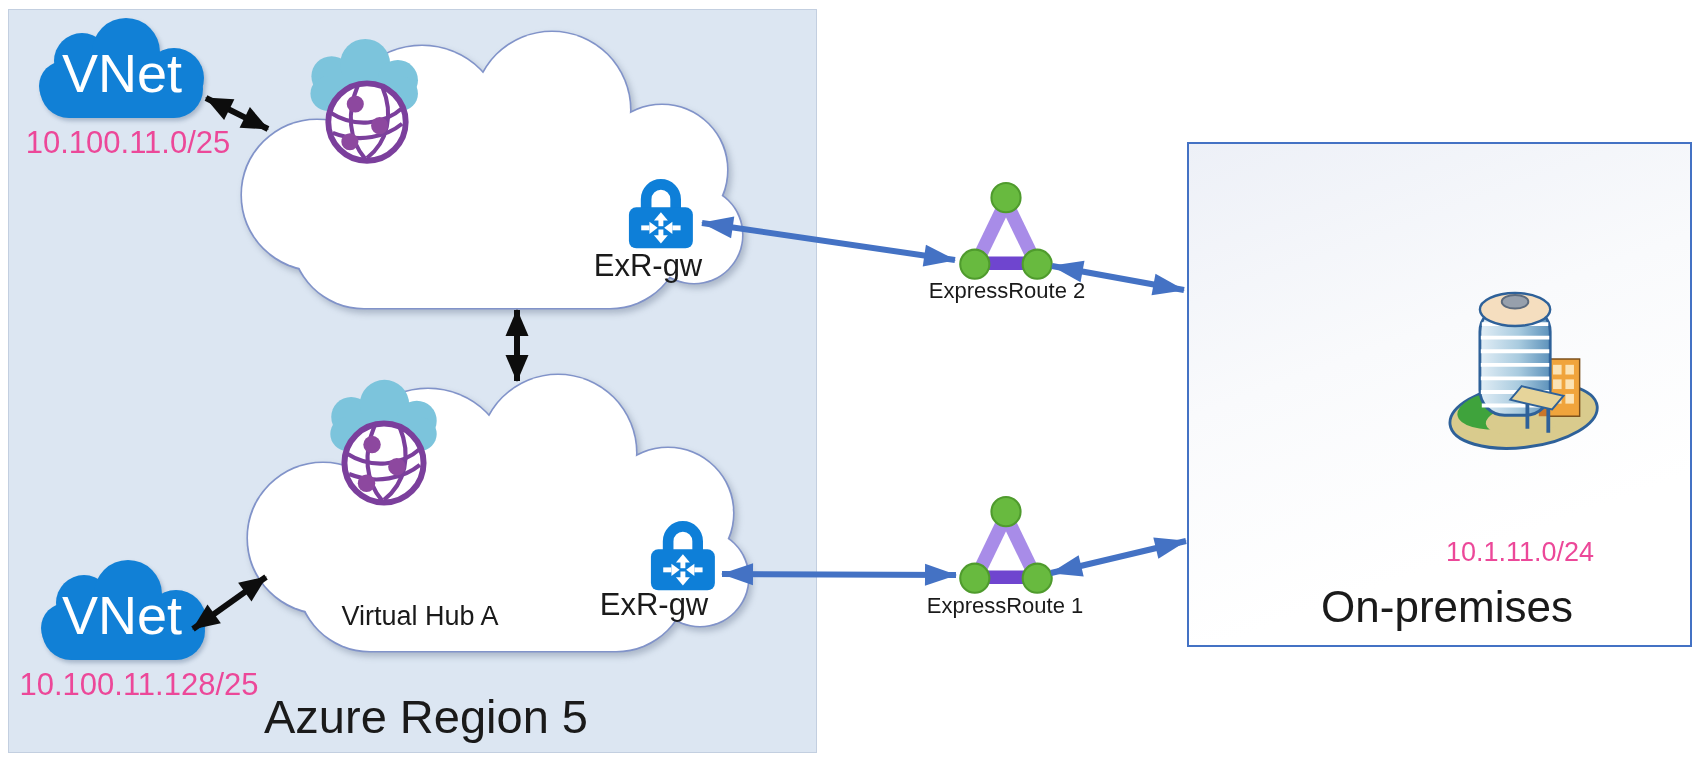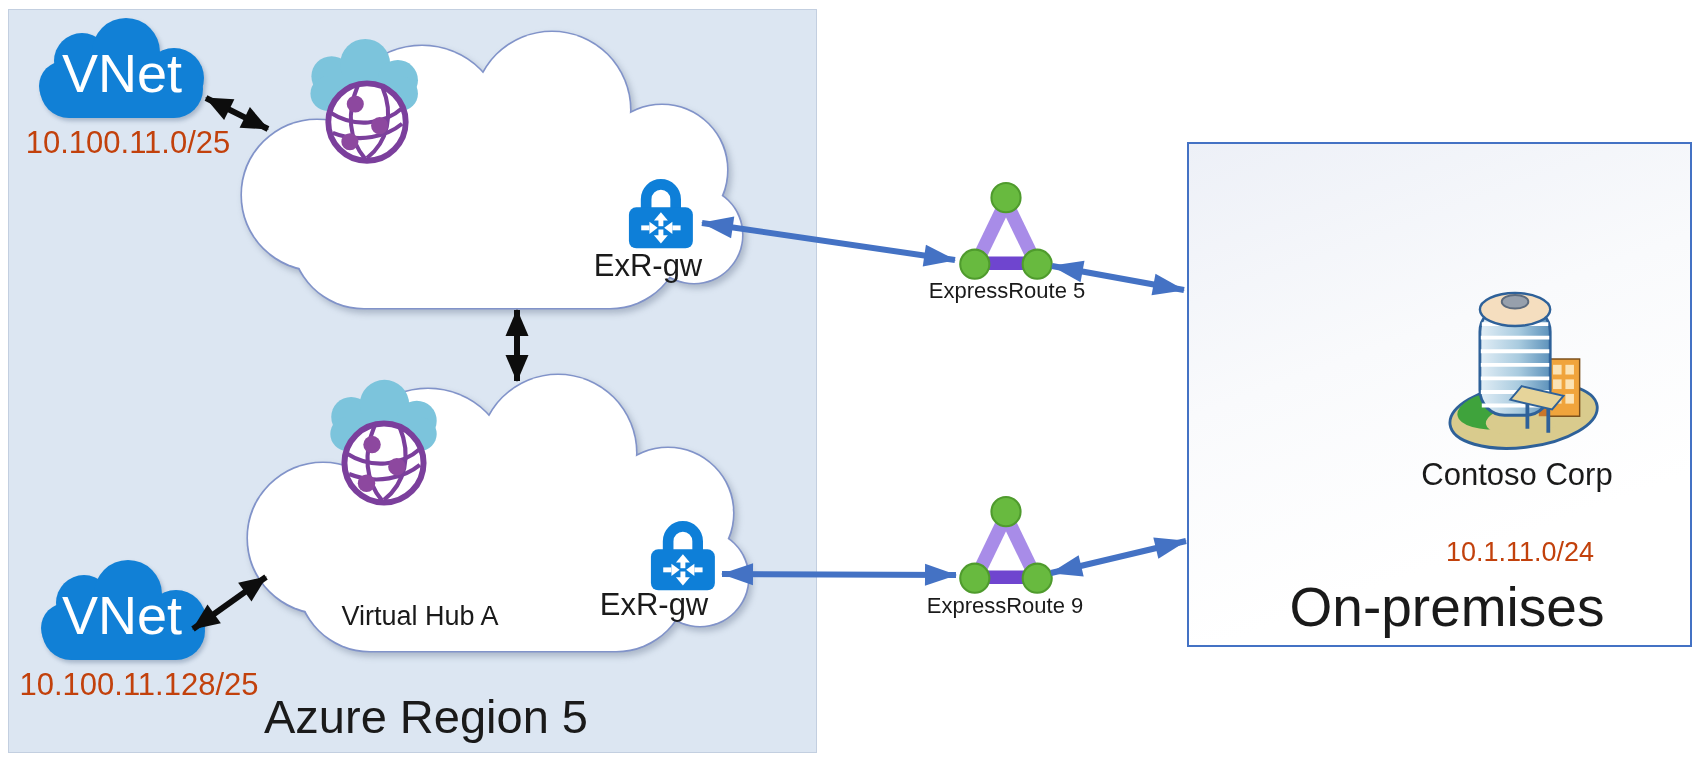--- a/index.html
+++ b/index.html
@@ -6,21 +6,21 @@
   .canvas{position:relative;width:1693px;height:766px;background:#fff;overflow:hidden;
           font-family:Liberation Sans, sans-serif;}
   .region-box{position:absolute;left:8px;top:9px;width:809px;height:744px;
               background:#dce6f2;border:1.5px solid #c3cfe0;box-sizing:border-box;}
   .onprem-box{position:absolute;left:1187px;top:142px;width:505px;height:505px;
               border:2.5px solid #4472c4;box-sizing:border-box;
               background:linear-gradient(160deg,#edf0f7 0%,#f9fafc 40%,#ffffff 75%);}
   svg.scene{position:absolute;left:0;top:0;}
   .lbl{position:absolute;transform:translate(-50%,-50%);white-space:nowrap;
        color:#1a1a1a;line-height:1;}
-  .blue-txt{color:#c2410c;}
+  .blue-txt{color:#ec4899;}
   .white-txt{color:#ffffff;}
   .hubshadow{filter:drop-shadow(3px 4px 3px rgba(100,115,140,0.40));}
   .vnetshadow{filter:drop-shadow(2px 3px 2px rgba(70,95,130,0.35));}
 </style>
 </head>
 <body>
 
 <div class="canvas">
 
   <div class="region-box"></div>
@@ -183,29 +183,28 @@
       <line x1="193" y1="629" x2="266" y2="577" marker-start="url(#ak-s)" marker-end="url(#ak-e)"></line>
       <line x1="517" y1="310" x2="517" y2="381" marker-start="url(#ak-s)" marker-end="url(#ak-e)"></line>
     </g>
   </svg>
 
   <div class="lbl white-txt" style="left:122px;top:73px;font-size:54px;">VNet</div>
   <div class="lbl blue-txt" style="left:128px;top:142px;font-size:31px;">10.100.11.0/25</div>
 
   <div class="lbl" style="left:648px;top:265px;font-size:31px;">ExR-gw</div>
 
-  <div class="lbl" style="left:1007px;top:291px;font-size:22px;">ExpressRoute 5</div>
+  <div class="lbl" style="left:1007px;top:291px;font-size:22px;">ExpressRoute 2</div>
 
   <div class="lbl white-txt" style="left:122px;top:615px;font-size:54px;">VNet</div>
   <div class="lbl blue-txt" style="left:139px;top:684px;font-size:31px;text-align:center;">10.100.11.128/25</div>
 
   <div class="lbl" style="left:420px;top:616px;font-size:27px;">Virtual Hub A</div>
   <div class="lbl" style="left:654px;top:604px;font-size:31px;">ExR-gw</div>
 
-  <div class="lbl" style="left:1005px;top:606px;font-size:22px;">ExpressRoute 9</div>
+  <div class="lbl" style="left:1005px;top:606px;font-size:22px;">ExpressRoute 1</div>
 
   <div class="lbl" style="left:426px;top:716px;font-size:47px;">Azure Region 5</div>
 
-  <div class="lbl" style="left:1517px;top:474px;font-size:31px;">Contoso Corp</div>
   <div class="lbl blue-txt" style="left:1520px;top:513px;font-size:27px;margin-top:39px;">10.1.11.0/24</div>
-  <div class="lbl" style="left:1447px;top:607px;font-size:55px;">On-premises</div>
+  <div class="lbl" style="left:1447px;top:607px;font-size:44px;">On-premises</div>
 
 </div>
 
 </body></html>

